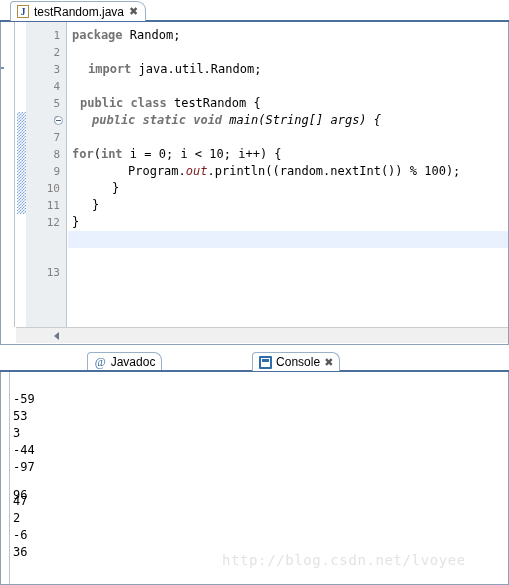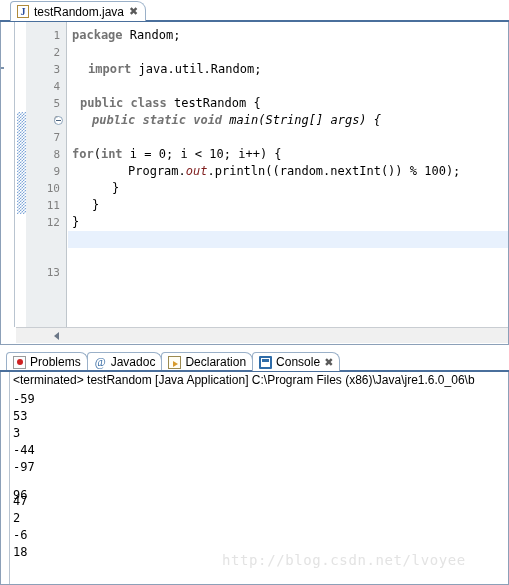--- a/index.html
+++ b/index.html
@@ -435,50 +435,41 @@
     </div>
     <div class="editor-outer-border"></div>
   </div>
 </div>
 
 <div class="gap-strip"></div>
 
 <div id="console-area">
   <div class="console-tabs" id="console-tabs">
     <div class="ctab-underline"></div>
-  <div class="ctab" style="left: 6px;">
-        <span class="ic ic-problems"></span>
-        <span>Problems</span>
-      </div>
       <div class="ctab" style="left: 86.6875px;">
         <span class="ic ic-javadoc">@</span>
         <span>Javadoc</span>
-      </div>
-      <div class="ctab" style="left: 161.391px;">
-        <span class="ic ic-decl"></span>
-        <span>Declaration</span>
       </div>
       <div class="ctab active" style="left: 252.094px;">
         <span class="ic ic-console"></span>
         <span>Console</span>
         <span class="ctab-close">✖</span>
       </div>
     </div>
 
   <div class="console-body">
     <div class="console-left-rail"></div>
     <div class="console-content" id="console-content">
-      <div class="term-line">&lt;terminated&gt; testRandom [Java Application] C:\Program Files (x86)\Java\jre1.6.0_06\b</div>
     <div class="out-line" style="top: 19px; text-align: right;">-59</div>
         <div class="out-line" style="top: 36px;">53</div>
         <div class="out-line" style="top: 53px;">3</div>
         <div class="out-line" style="top: 70px;">-44</div>
         <div class="out-line" style="top: 87px;">-97</div>
         <div class="out-line" style="top: 115px;">96</div>
         <div class="out-line" style="top: 121px;">47</div>
         <div class="out-line" style="top: 138px;">2</div>
         <div class="out-line" style="top: 155px;">-6</div>
-        <div class="out-line" style="top: 172px;">18</div>
+        <div class="out-line" style="top: 172px;">36</div>
       </div>
   </div>
 </div>
 
 <div class="watermark">http://blog.csdn.net/lvoyee</div>
 
 </body></html>

